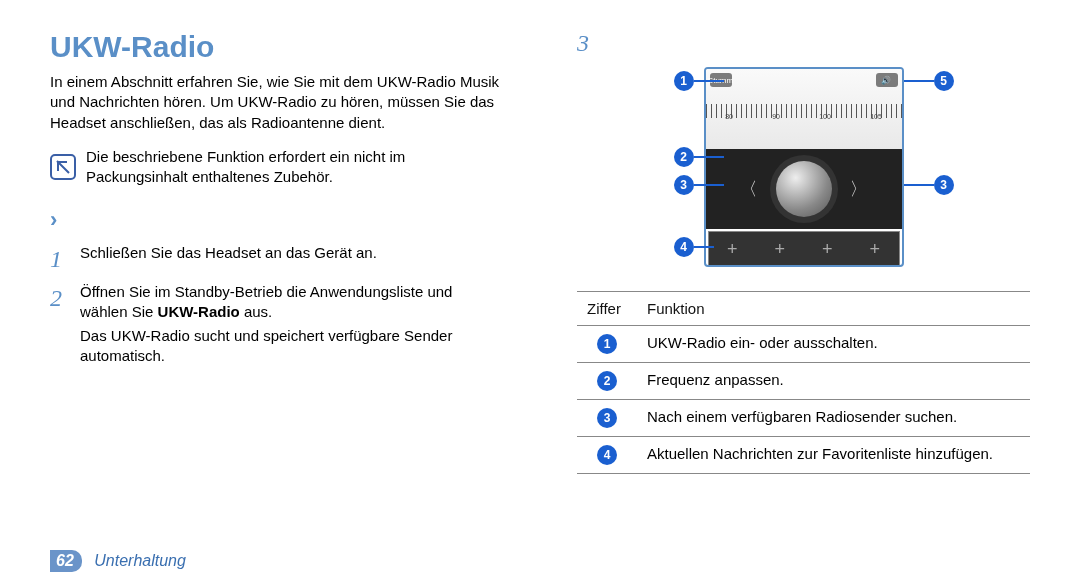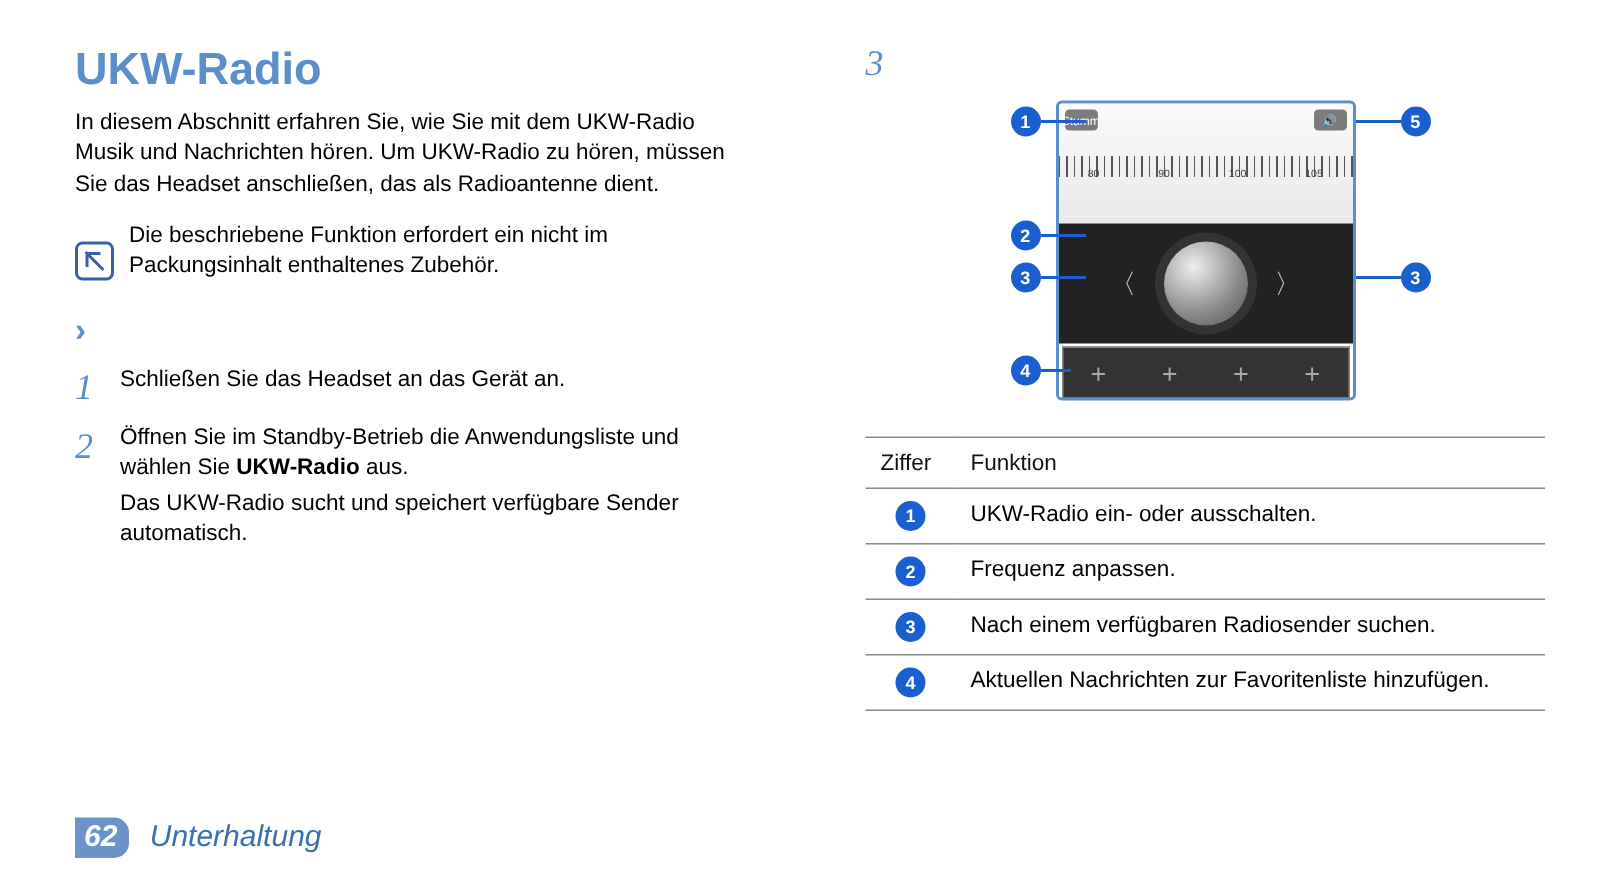--- a/index.html
+++ b/index.html
@@ -26,21 +26,21 @@
     font-weight: bold;
     margin-bottom: 8px;
   }
   .intro {
     font-size: 15px;
     line-height: 1.35;
     margin-bottom: 14px;
   }
   .note {
     display: flex;
-    align-items: flex-end;
+    align-items: center;
     gap: 10px;
     margin: 10px 0;
     font-size: 15px;
     line-height: 1.35;
   }
   .note-icon {
     width: 26px; height: 26px;
     border: 2px solid #3a5fa6;
     border-radius: 5px;
     color: #3a5fa6;
@@ -195,21 +195,21 @@
     width: 20px; height: 20px;
     background: #1a5fd0; color: #fff; border-radius: 50%;
     display: inline-flex; align-items: center; justify-content: center;
     font-weight: bold; font-size: 12px;
   }
   td.numcol { width: 60px; text-align: center; }
 
   .footer {
     position: absolute;
     left: 50px; bottom: 14px;
-    font-size: 20px;
+    font-size: 16px;
     font-style: italic;
     color: #3a6fb0;
   }
   .pagenum {
     display:inline-block;
     background:#6a94c9;
     color:#fff;
     font-style:italic;
     padding:2px 8px 2px 6px;
     margin-right:8px;
@@ -217,21 +217,21 @@
     font-weight:bold;
   }
 </style>
 </head>
 <body>
 
 <div class="page">
 
   <div class="col col-left">
     <h1>UKW-Radio</h1>
-    <p class="intro">In diesem Abschnitt erfahren Sie, wie Sie mit dem UKW-Radio Musik und Nachrichten hören. Um UKW-Radio zu hören, müssen Sie das Headset anschließen, das als Radioantenne dient.</p>
+    <p class="intro">In einem Abschnitt erfahren Sie, wie Sie mit dem UKW-Radio Musik und Nachrichten hören. Um UKW-Radio zu hören, müssen Sie das Headset anschließen, das als Radioantenne dient.</p>
 
     <div class="note">
       <div class="note-icon">
         <svg width="16" height="16" viewBox="0 0 16 16">
             <path d="M2 2 L14 14 M3 12 L3 3 L12 3" stroke="#3a5fa6" stroke-width="2" fill="none"></path>
           </svg>
       </div>
       <div>Die beschriebene Funktion erfordert ein nicht im Packungsinhalt enthaltenes Zubehör.</div>
     </div>
 

